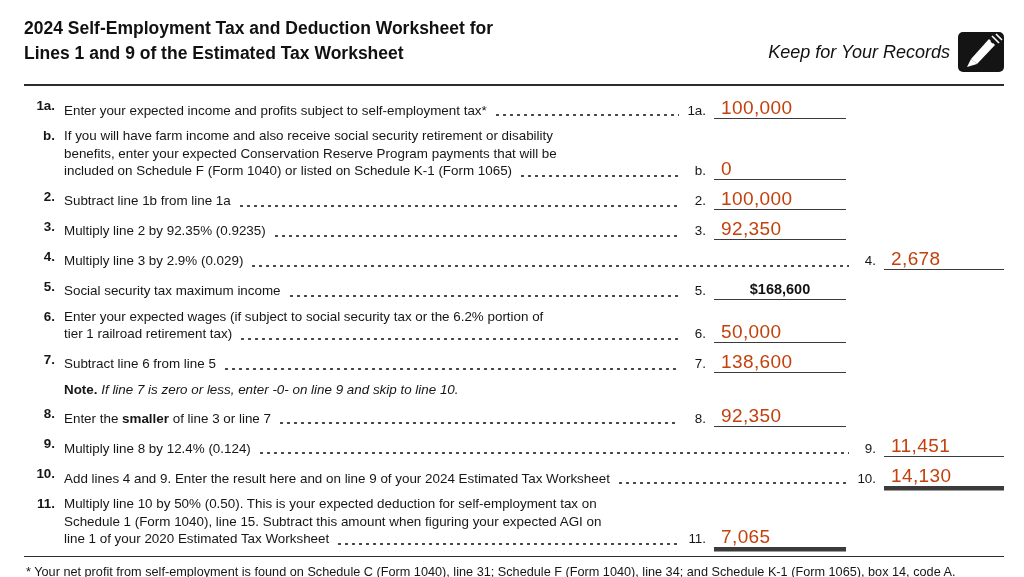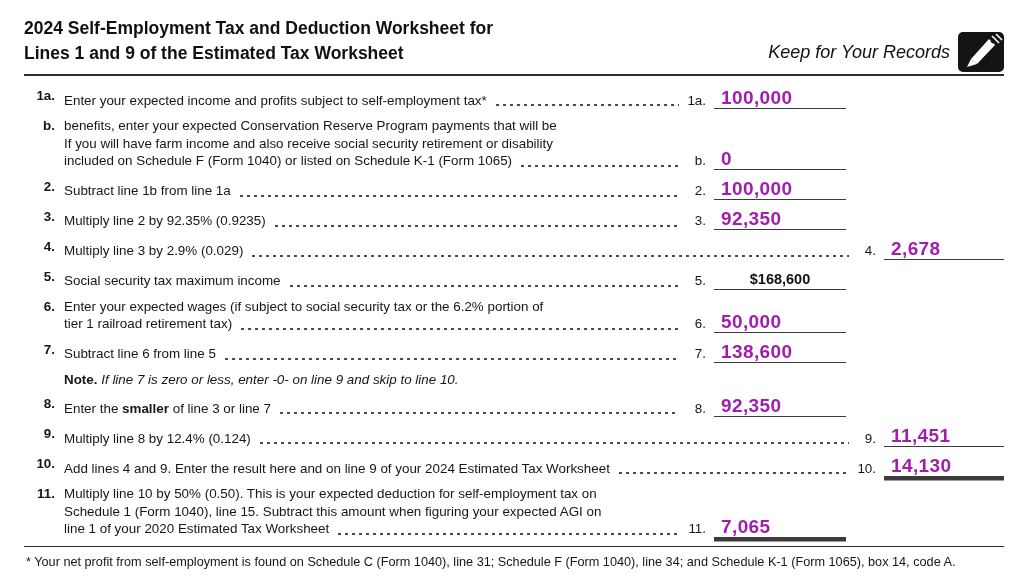--- a/index.html
+++ b/index.html
@@ -6,21 +6,21 @@
   html,body { background:#ffffff; }
   body {
     width:1024px; height:577px; overflow:hidden;
     font-family:"Liberation Sans","DejaVu Sans",sans-serif;
     color:#161616;
   }
   .page { padding:16px 20px 0 24px; }
 
   
   .header { display:flex; justify-content:space-between; align-items:flex-start;
-            padding-bottom:2px; border-bottom:2px solid #2d2d2d; }
+            padding-bottom:12px; border-bottom:2px solid #2d2d2d; }
   .title { font-size:17.5px; font-weight:bold; line-height:1.4; color:#111; }
   .header-right { display:flex; align-items:center; gap:8px; margin-top:16px; }
   .keep { font-style:italic; font-size:18px; color:#111; }
   .pencil-box { width:46px; height:40px; flex:none; }
 
   
   .rows { padding-top:11px; }
   .row { display:flex; align-items:flex-end; margin-bottom:8px; font-size:13.4px; }
   .num { flex:none; width:40px; text-align:right; padding-right:9px;
          font-weight:bold; align-self:flex-start; line-height:17.5px; }
@@ -31,21 +31,21 @@
   .leader { flex:1 1 auto; min-width:14px; height:12px; margin:0 5px 2px 7px;
     background-image:radial-gradient(circle, #444 1.1px, transparent 1.4px);
     background-size:7px 12px; background-repeat:repeat-x; background-position:0 4px; }
   .ref { flex:none; width:30px; text-align:right; padding-right:8px; line-height:17.5px; }
   .val { flex:none; height:22px; display:flex; align-items:flex-end;
          border-bottom:1.6px solid #3b3b3b; }
   .val.v1 { width:132px; }
   .val.v2 { width:120px; }
   .val.double { box-shadow:0 3.5px 0 0 #3b3b3b; }
   .spacer { flex:none; width:158px; }
-  .blueval { color:#a21caf; font-weight:bold; font-size:19px; line-height:21px;
+  .blueval { color:#c2410c; font-weight:normal; font-size:19px; line-height:21px;
              padding-left:7px; letter-spacing:.4px; }
   .blackval { color:#111; font-weight:bold; font-size:14.5px; line-height:19px;
               width:100%; text-align:center;margin-top:36px; }
   .notelabel { font-weight:bold; }
   .notetext { font-style:italic; }
   .noterow { margin-top:1px; margin-bottom:7px; }
   .boldword { font-weight:bold; }
 
   
   .footnote-wrap { border-top:1.5px solid #2d2d2d; margin-top:2px; padding:8px 2px 0 2px; }
@@ -89,22 +89,22 @@
       <div class="ref">1a.</div>
       <div class="val v1">
           <span class="blueval">100,000</span>
         </div>
       <div class="spacer"></div>
     </div>
 
     <div class="row">
       <div class="num">b.</div>
       <div class="body">
+        <div class="tline">If you will have farm income and also receive social security retirement or disability</div>
         <div class="tline">benefits, enter your expected Conservation Reserve Program payments that will be</div>
-        <div class="tline">If you will have farm income and also receive social security retirement or disability</div>
         <div class="tline last">
           <span class="txt">included on Schedule F (Form 1040) or listed on Schedule K-1 (Form 1065)</span>
           <span class="leader"></span>
         </div>
       </div>
       <div class="ref">b.</div>
       <div class="val v1">
           <span class="blueval">0</span>
         </div>
       <div class="spacer"></div>

